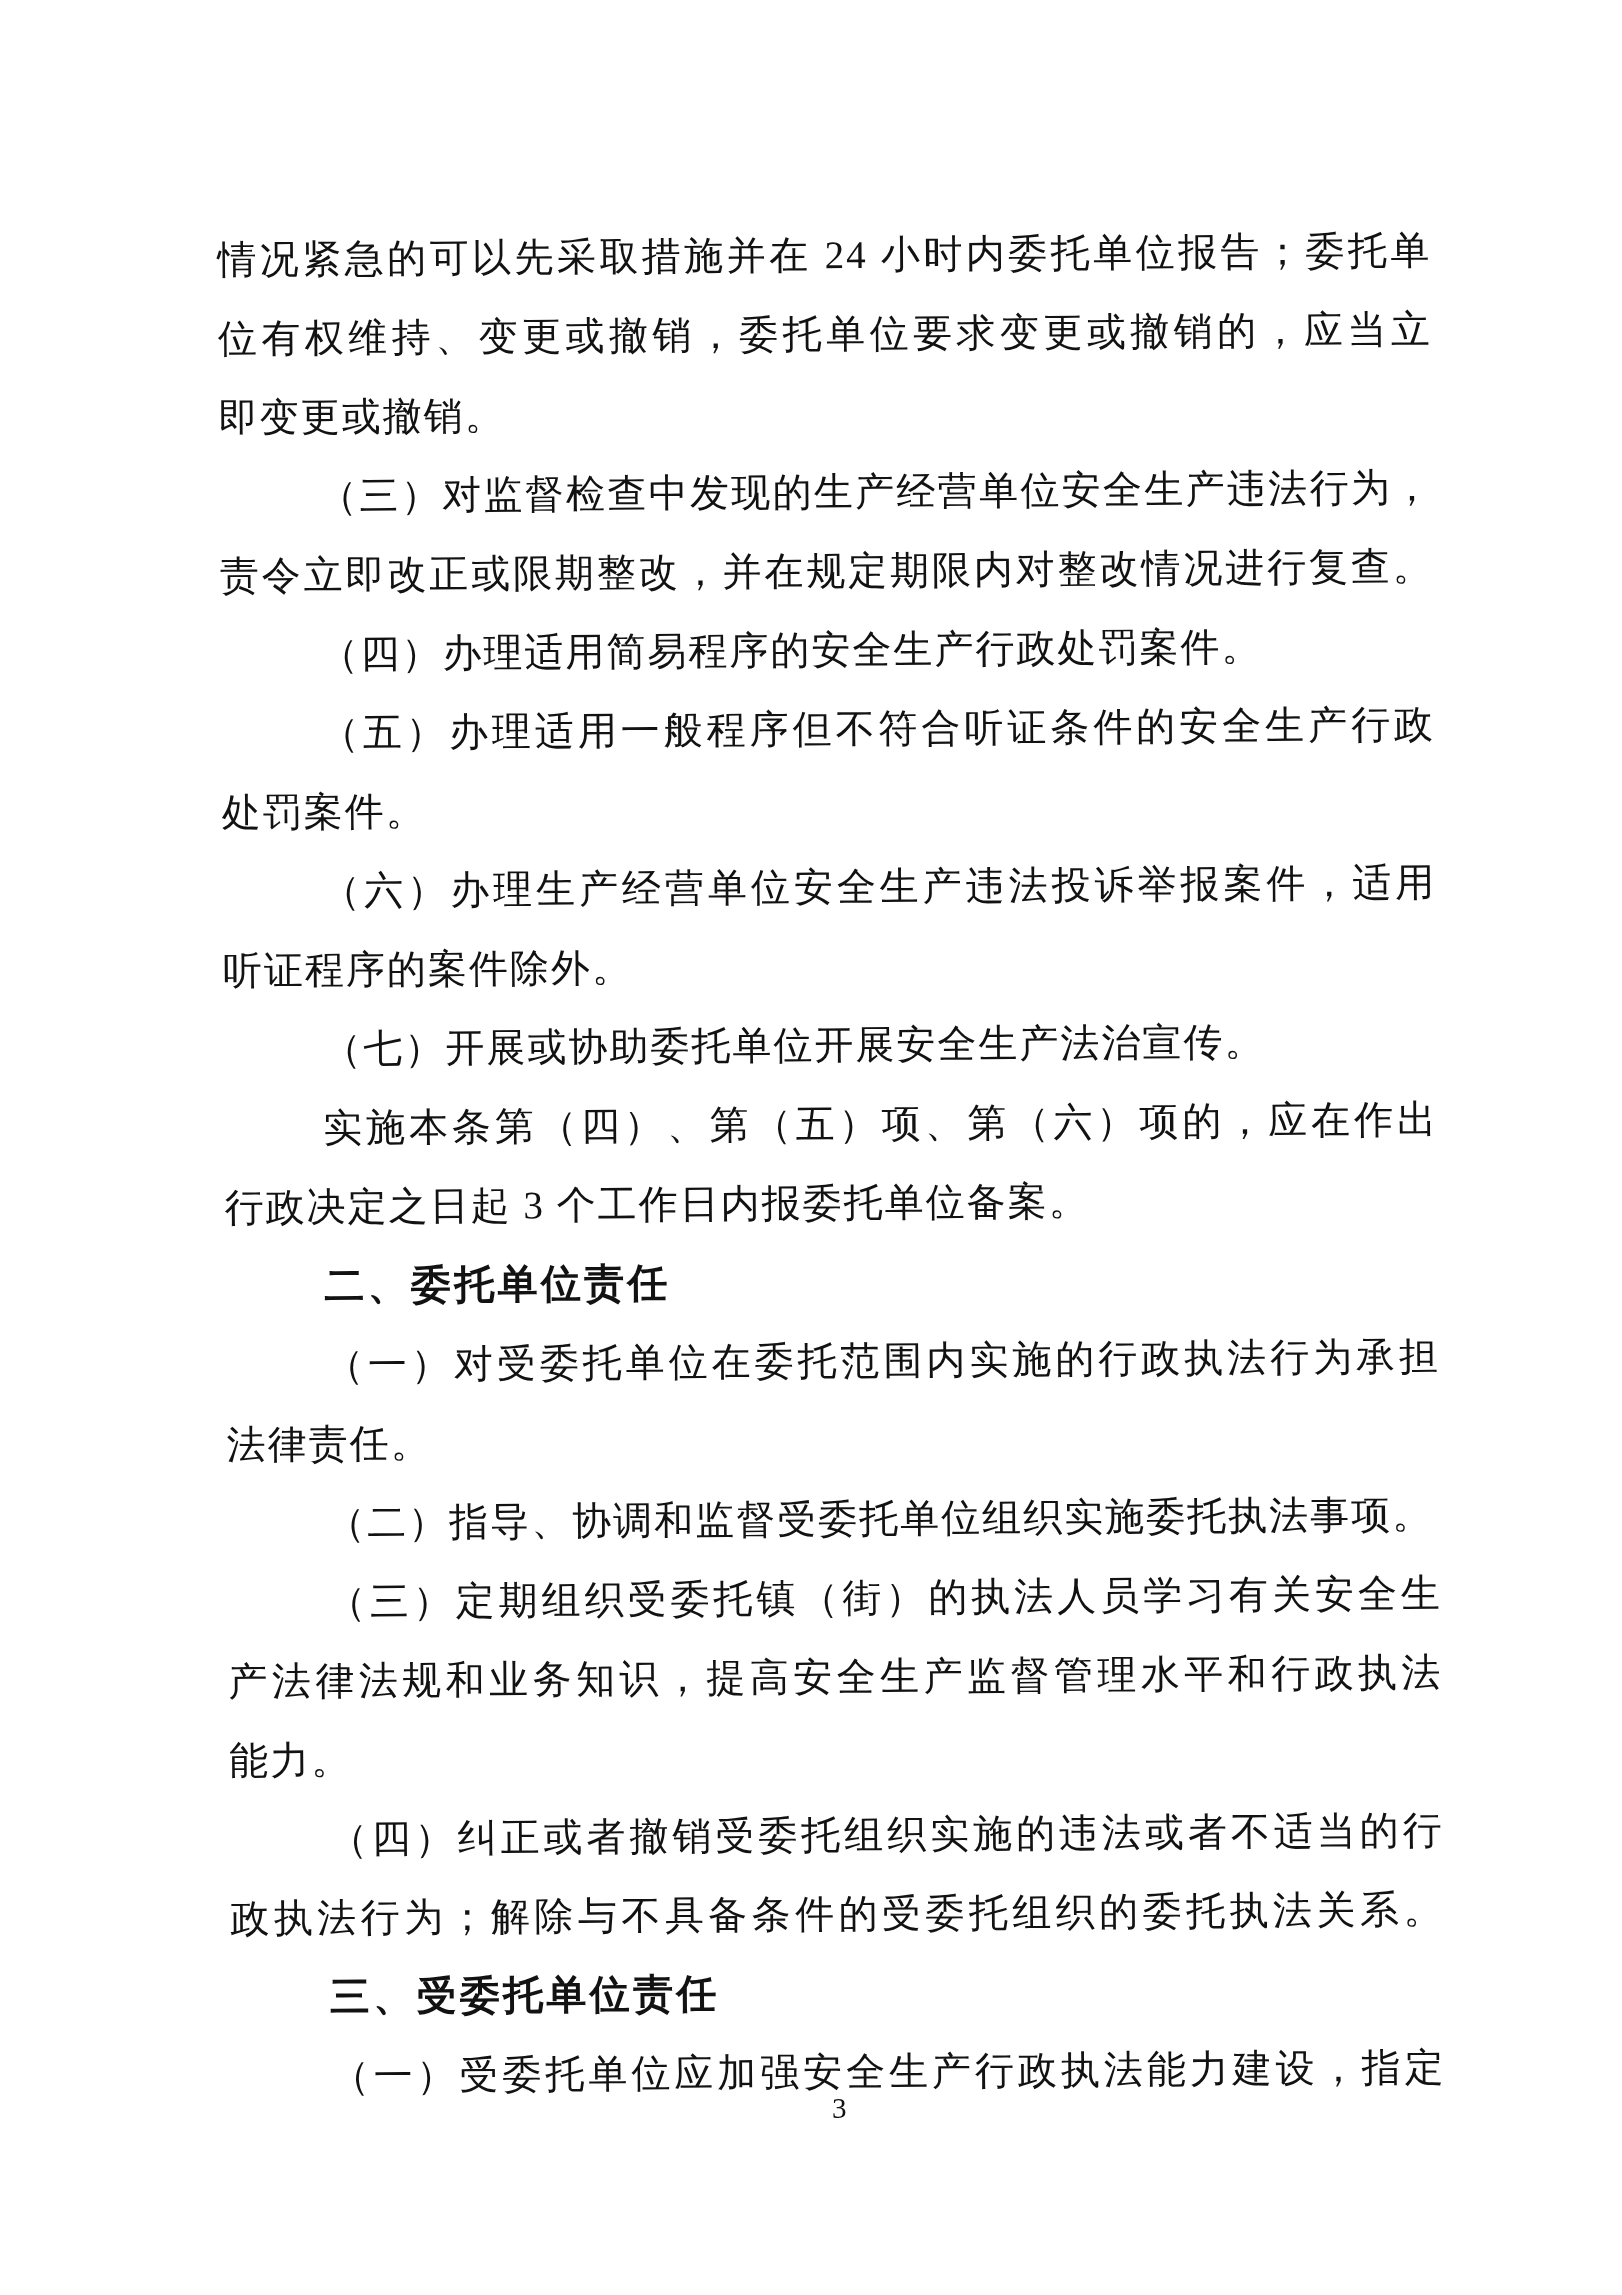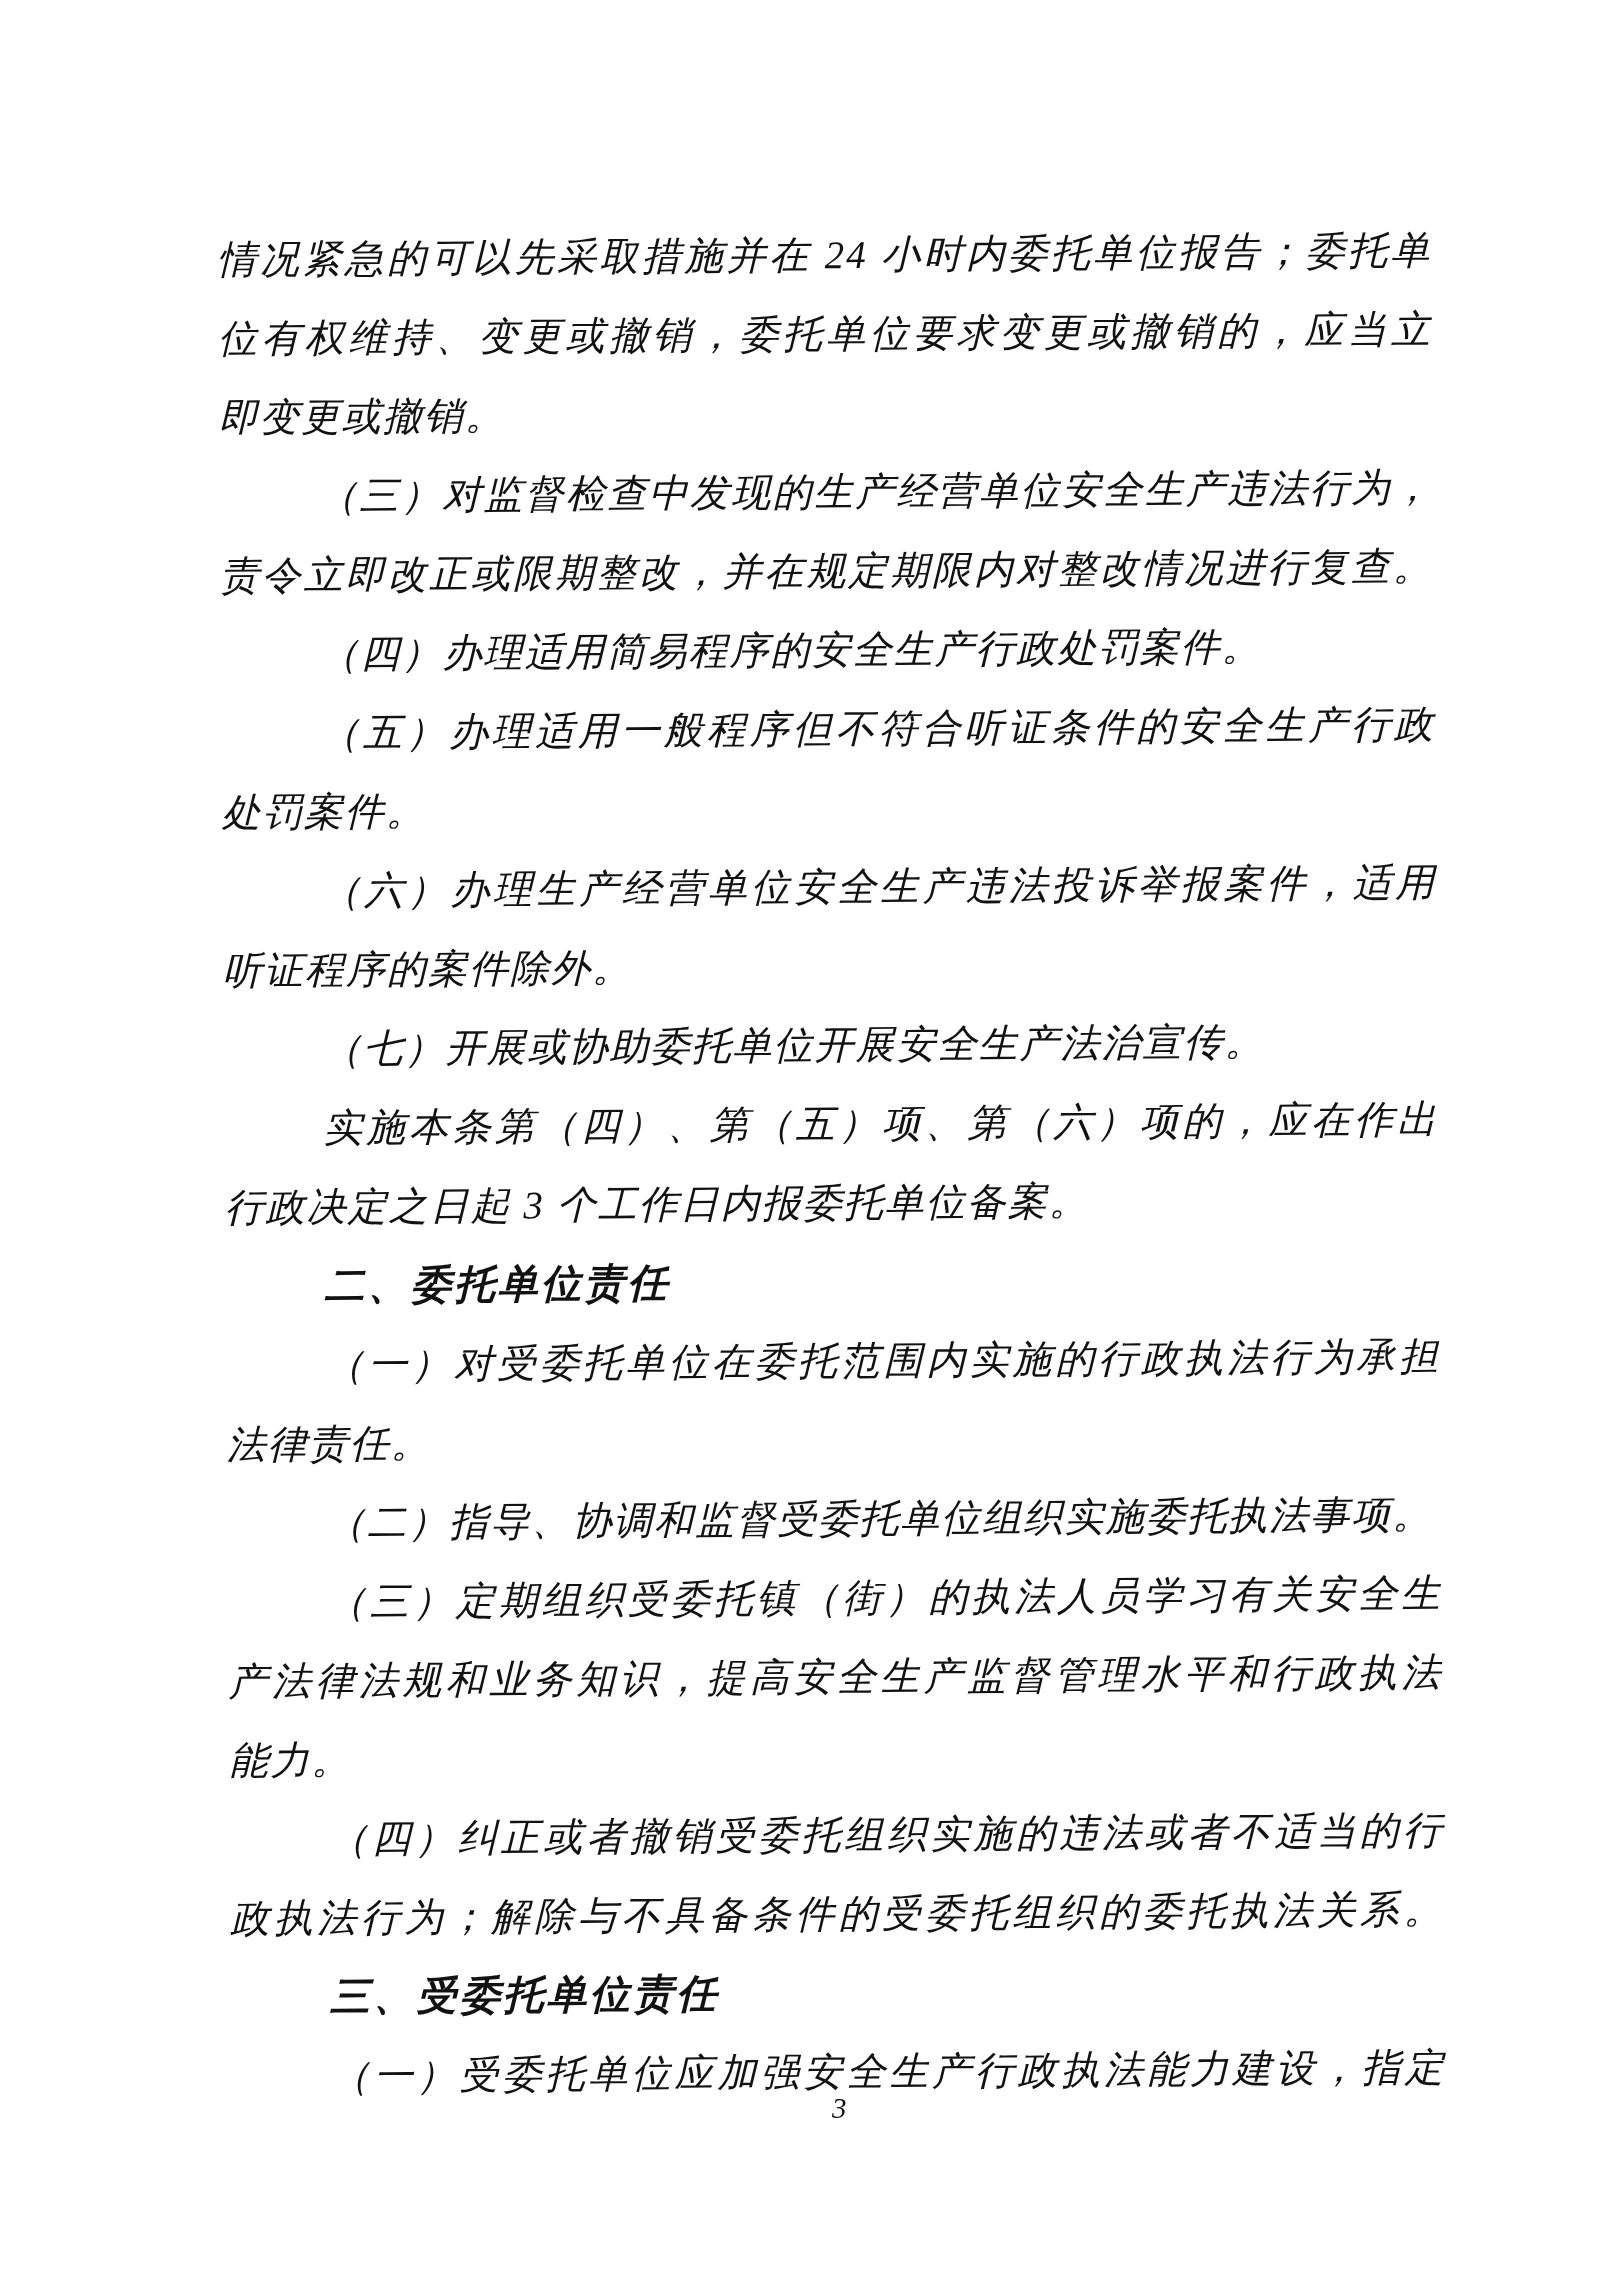--- a/index.html
+++ b/index.html
@@ -13,21 +13,20 @@
     position: relative;
     overflow: hidden;
   }
   .page {
     position: absolute;
     left: 0; top: 0;
     width: 1622px;
     height: 2295px;
     background: #ffffff;
     color: #141414;
-    font-style: italic;
   }
   .text-block {
     position: absolute;
     left: 217px;
     top: 220px;
     width: 1214px;
     transform: rotate(-0.45deg);
     transform-origin: 0 0;
     font-family: "Liberation Serif", "DejaVu Serif", serif;
     font-size: 39px;

